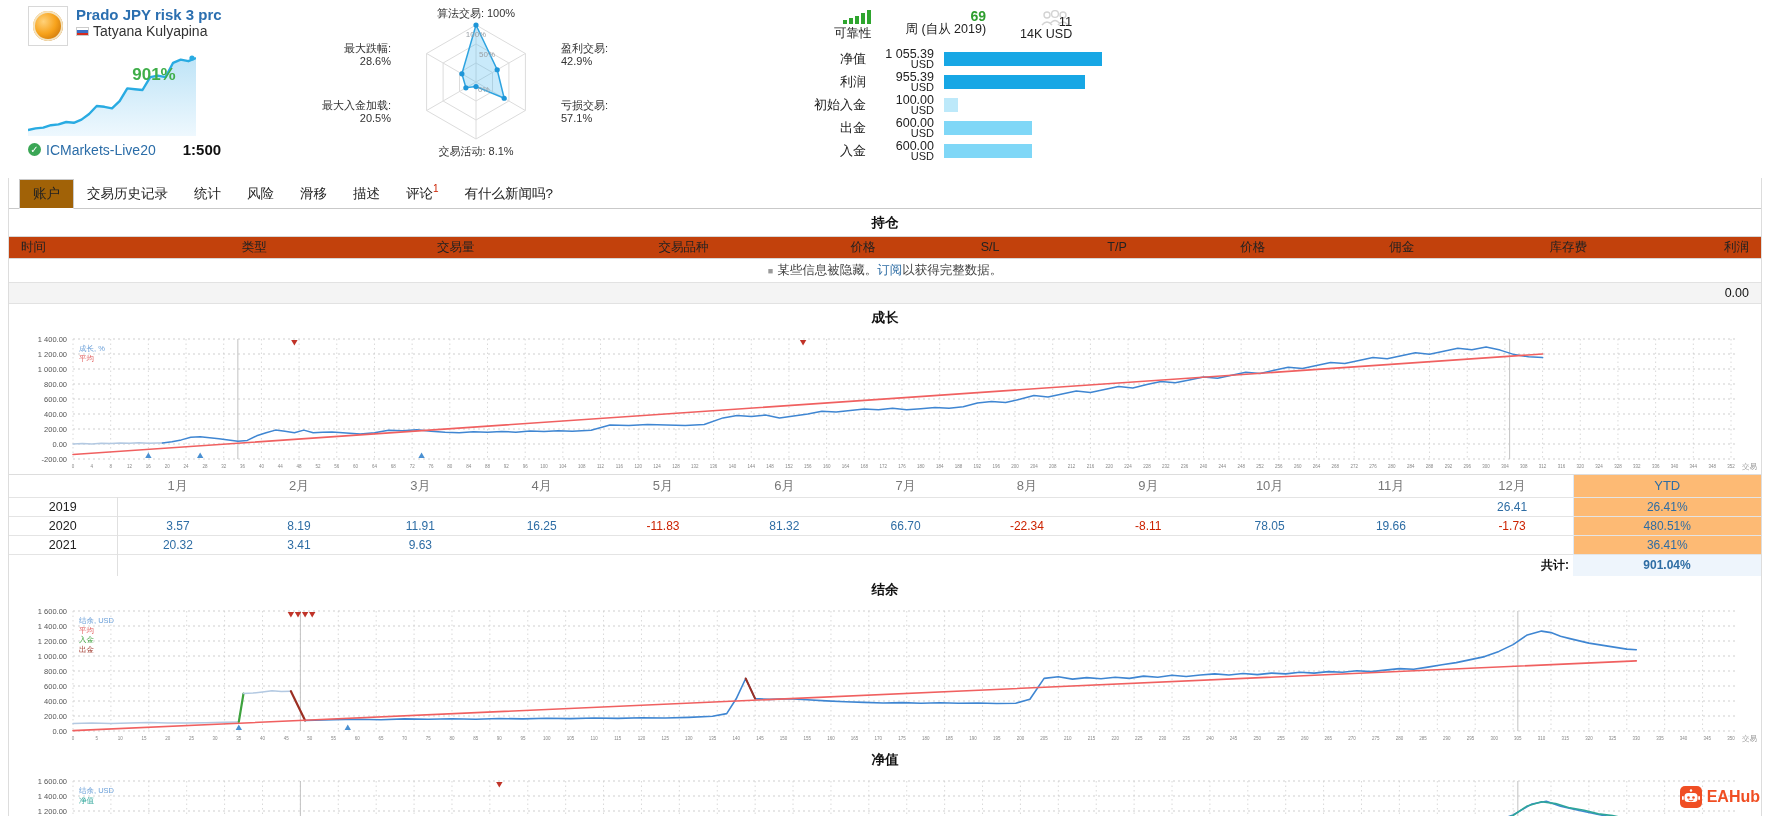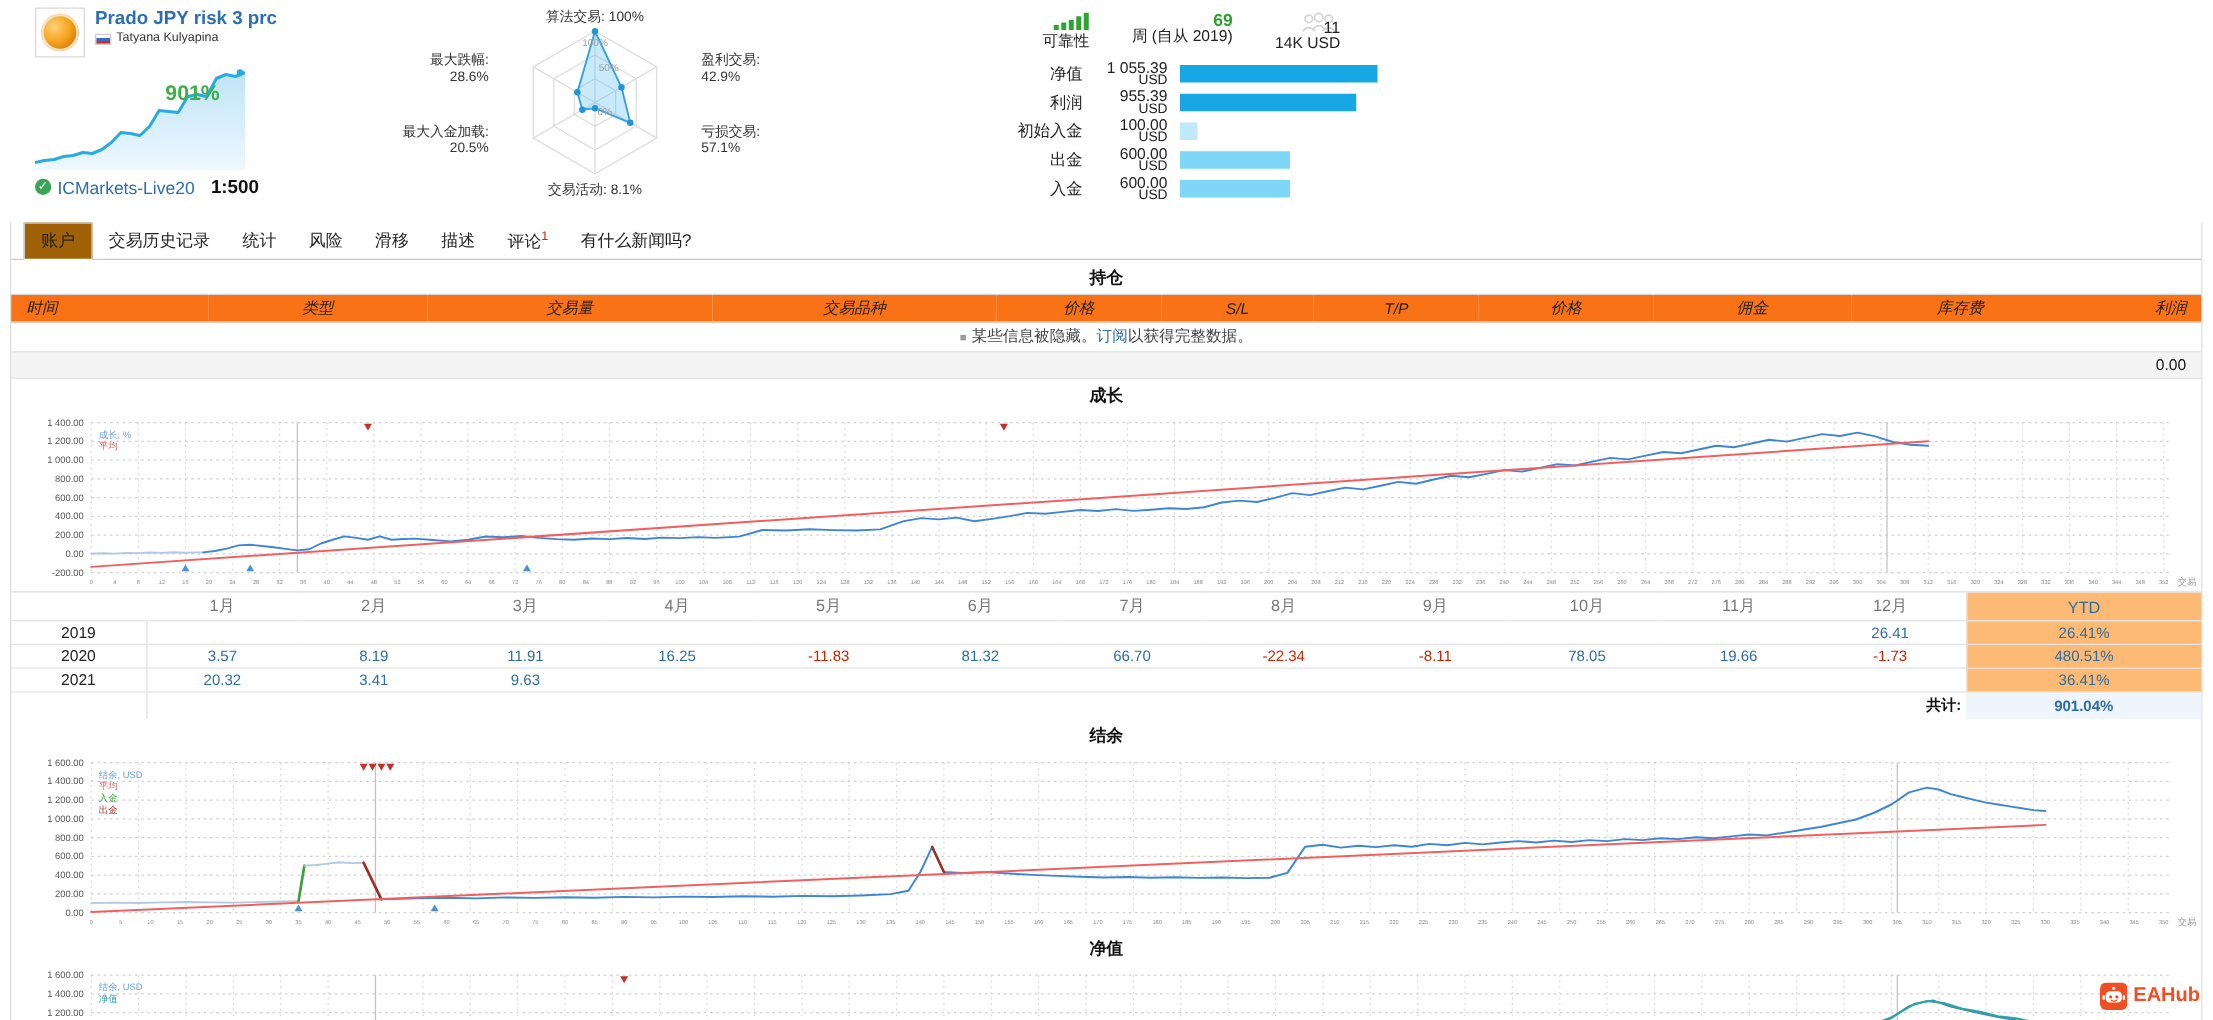--- a/index.html
+++ b/index.html
@@ -10,29 +10,29 @@
   }
   
   .top { display:flex; padding:6px 0 4px 28px; height:178px; }
   .profile { width:200px; }
   .profile-head { display:flex; gap:8px; }
   .avatar { width:40px; height:40px; border:1px solid #d8d8d8; background:#fff; display:flex; align-items:center; justify-content:center; }
   .avatar .ball { width:30px; height:30px; border-radius:50%;
      background:radial-gradient(circle at 35% 35%, #ffd27a 0%, #f7a21b 45%, #b05a00 100%);
      box-shadow:0 0 0 2px #f3e3c0 inset; }
   .signal-title { color:#2b6fb0; font-weight:bold; font-size:15px; text-decoration:none; display:block; line-height:17px; }
-  .author { font-size:10px; color:#333; display:flex; align-items:center; gap:4px; line-height:16px; }
+  .author { font-size:14px; color:#333; display:flex; align-items:center; gap:4px; line-height:16px; }
   .flag { width:13px; height:9px; display:inline-block; border:1px solid #ccc;
      background:linear-gradient(#fff 33%, #3b6dc4 33%, #3b6dc4 66%, #d52b1e 66%); }
   .spark { position:relative; margin-top:2px; }
   .broker-row { display:flex; align-items:center; gap:5px; font-size:14px; margin-top:2px; }
   .check { width:13px; height:13px; border-radius:50%; background:#3aa655; color:#fff; font-size:10px;
      display:inline-flex; align-items:center; justify-content:center; }
   .broker-link { color:#2b6da8; text-decoration:none; }
-  .leverage { font-weight:bold; color:#111; font-size:15px; margin-left:8px; }
+  .leverage { font-weight:bold; color:#111; font-size:15px; margin-left:22px; }
   .radarbox { margin-left:10px; }
   
   .stats { margin-left:40px; padding-top:4px; }
   .stats-top { display:flex; gap:34px; margin-left:86px; margin-bottom:8px; }
   .stat-kpi { text-align:right; font-size:12.5px; line-height:13px; }
   .kpi-num-green { color:#2e9e2e; font-weight:bold; font-size:14px; }
   .kpi-num { color:#222; font-size:13px; position:relative; z-index:1; }
   .people { height:12px; margin-bottom:-7px; opacity:.8; }
   .stat-row { display:flex; align-items:center; margin-bottom:4px; height:19px; }
   .stat-label { width:118px; text-align:right; font-size:13px; color:#222; }
@@ -42,22 +42,22 @@
   .stat-bar { height:14px; }
   
   .shell { margin:0 8px; border-left:1px solid #ddd; border-right:1px solid #ddd; }
   .tabbar { display:flex; align-items:flex-end; border-bottom:1px solid #c9c9c9; padding-left:10px; }
   .tab { padding:5px 13px 5px; font-size:13.5px; color:#222; cursor:pointer; position:relative; white-space:nowrap; }
   .tab.active { border:1px solid #c9c9c9; border-bottom:1px solid #fff; margin-bottom:-1px; background:#a16207; }
   .tab sup { color:#cc2200; font-size:10px; }
   .sec-title { text-align:center; font-weight:bold; font-size:13.5px; padding:5px 0 4px; color:#111; }
   
   table.pos { width:100%; border-collapse:collapse; }
-  table.pos th { background:#f97316; border-top:1px solid #d7d7d7; border-bottom:1px solid #d7d7d7;
-     font-weight:normal; font-size:12.5px; color:#222; padding:2px 6px; text-align:center;font-style:italic; }
+  table.pos th { background:#c2410c; border-top:1px solid #d7d7d7; border-bottom:1px solid #d7d7d7;
+     font-weight:normal; font-size:12.5px; color:#222; padding:2px 6px; text-align:center; }
   table.pos th:first-child { text-align:left; padding-left:12px; }
   table.pos th:last-child { text-align:right; padding-right:12px; }
   .notice { text-align:center; font-size:12.5px; color:#444; padding:3px 0; }
   .notice .sq { color:#9a9a9a; font-size:9px; margin-right:4px; }
   .notice a { color:#2e6da4; text-decoration:none; }
   .total-row { background:#f4f4f4; border-top:1px solid #e2e2e2; border-bottom:1px solid #e2e2e2;
      text-align:right; padding:3px 12px; font-size:12.5px; color:#111; }
   
   .chart-box { width:100%; }
   .chart-box svg { display:block; }

